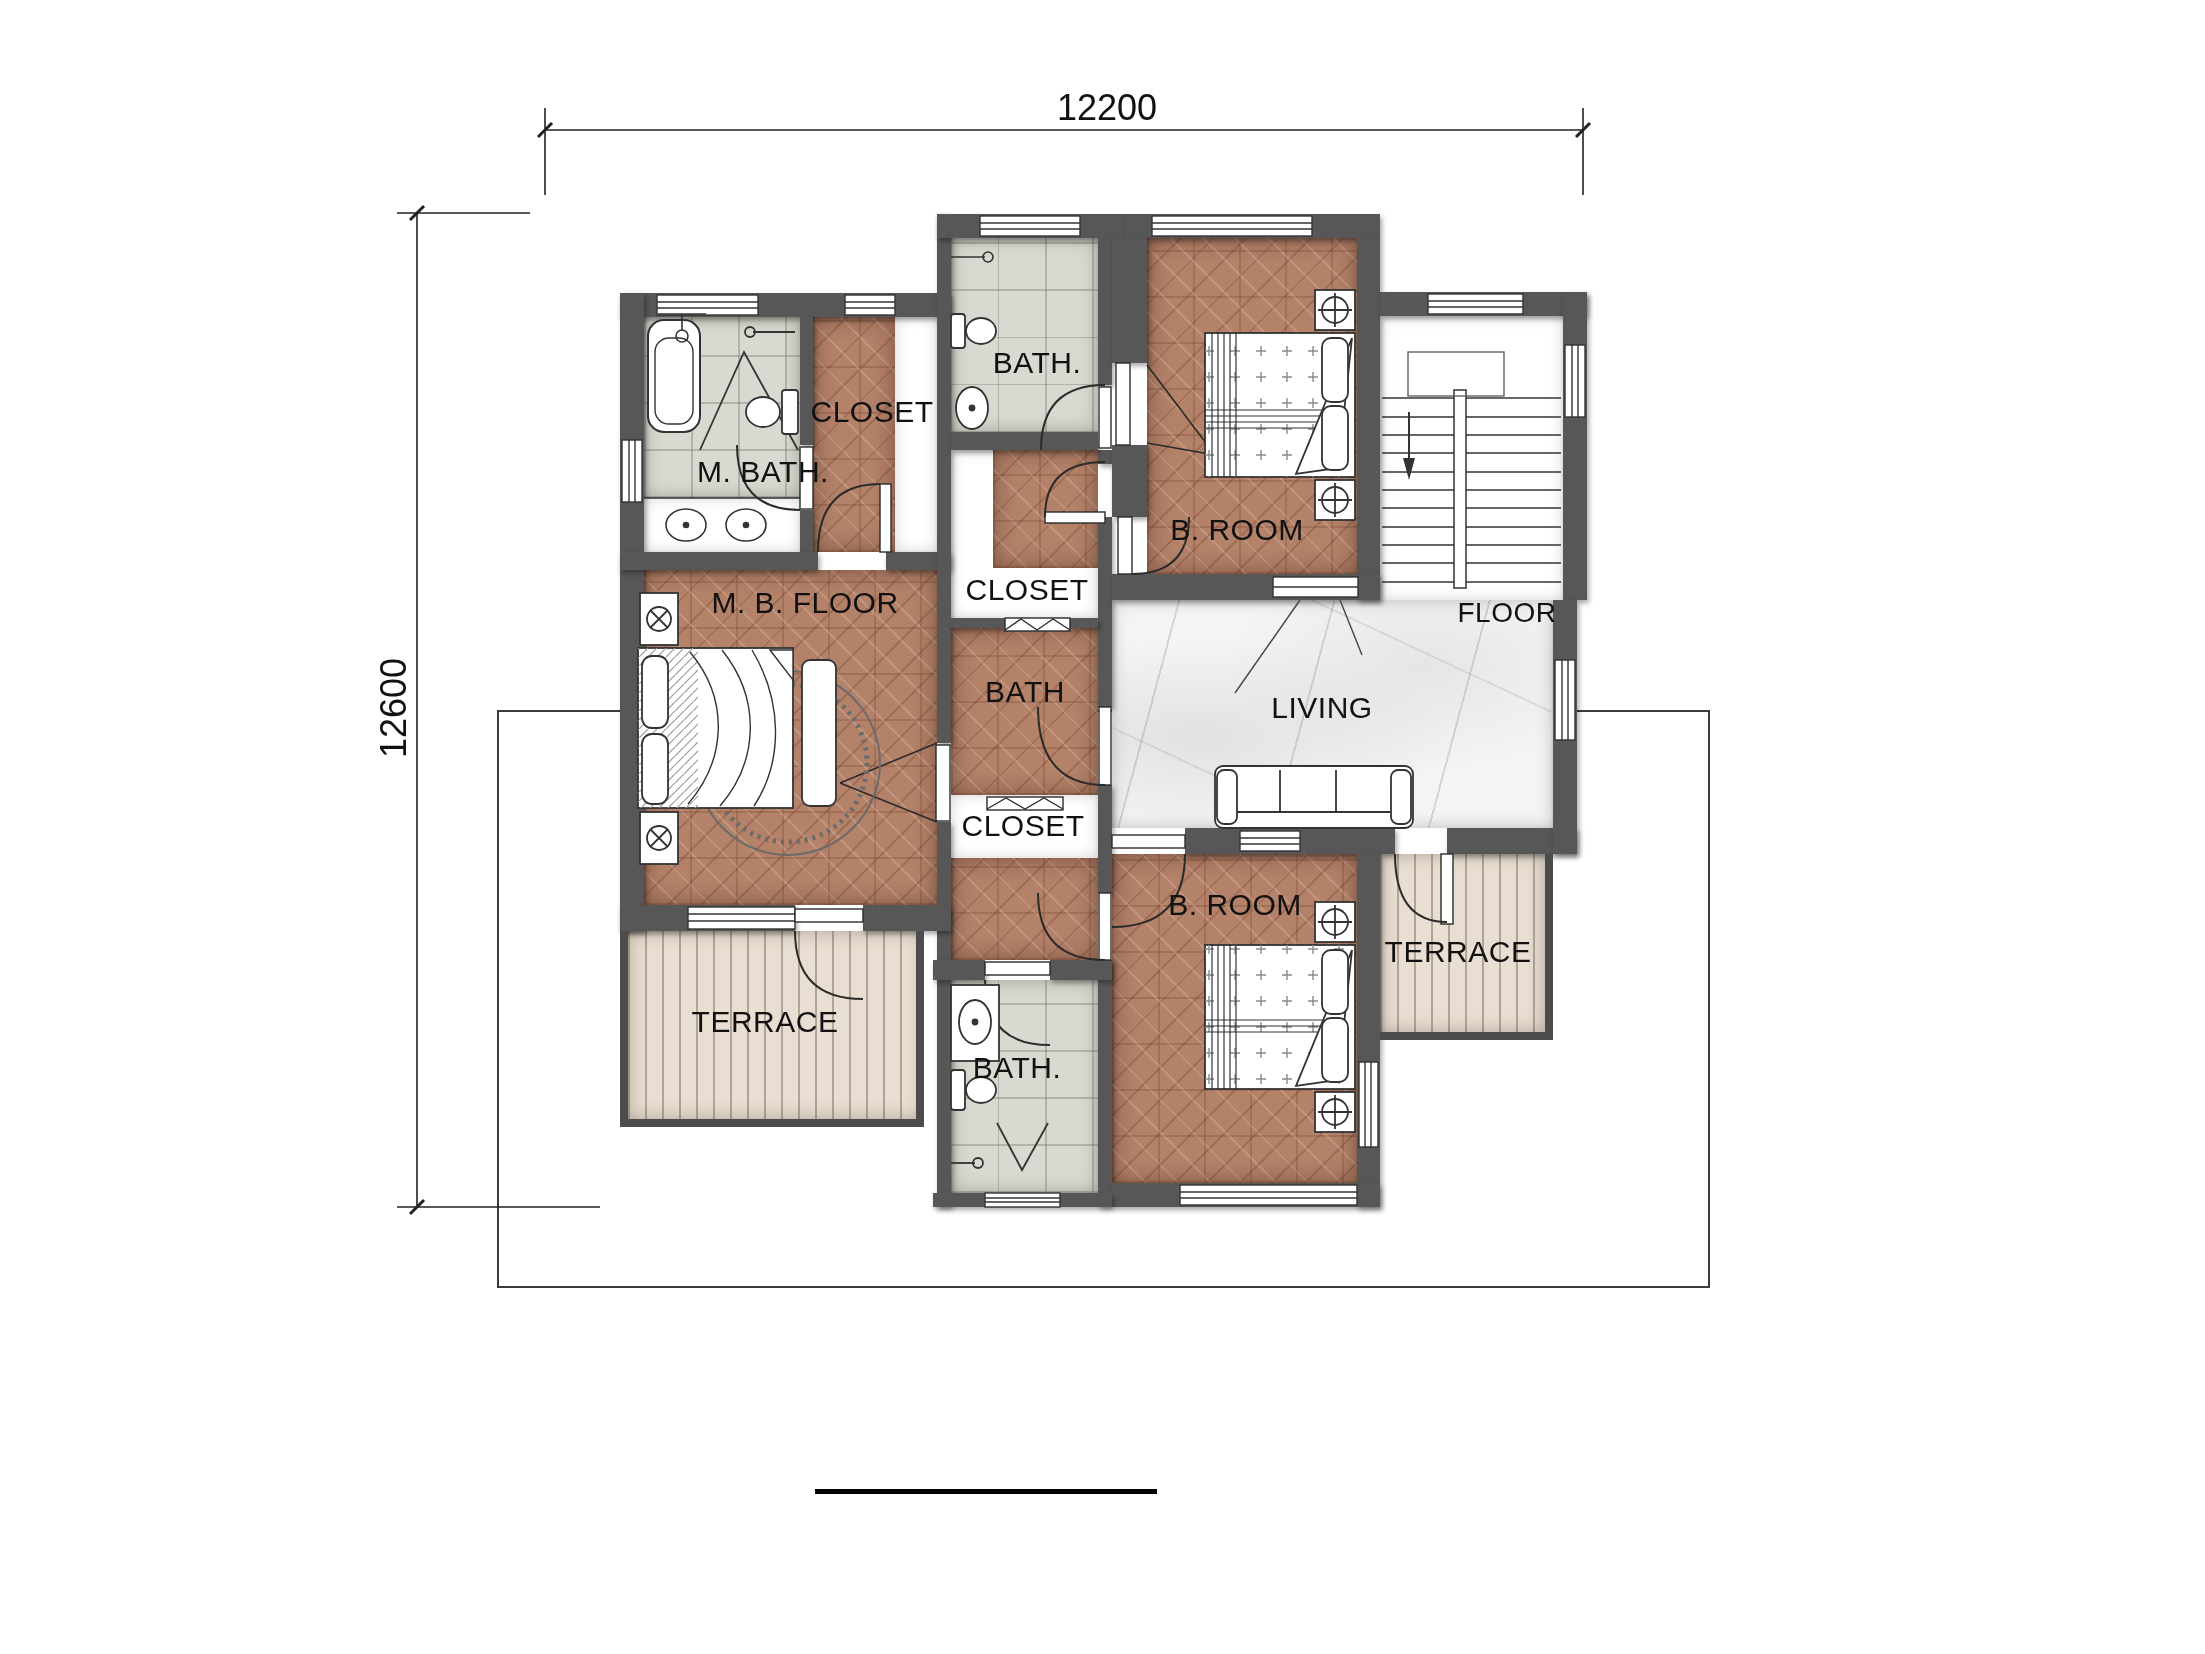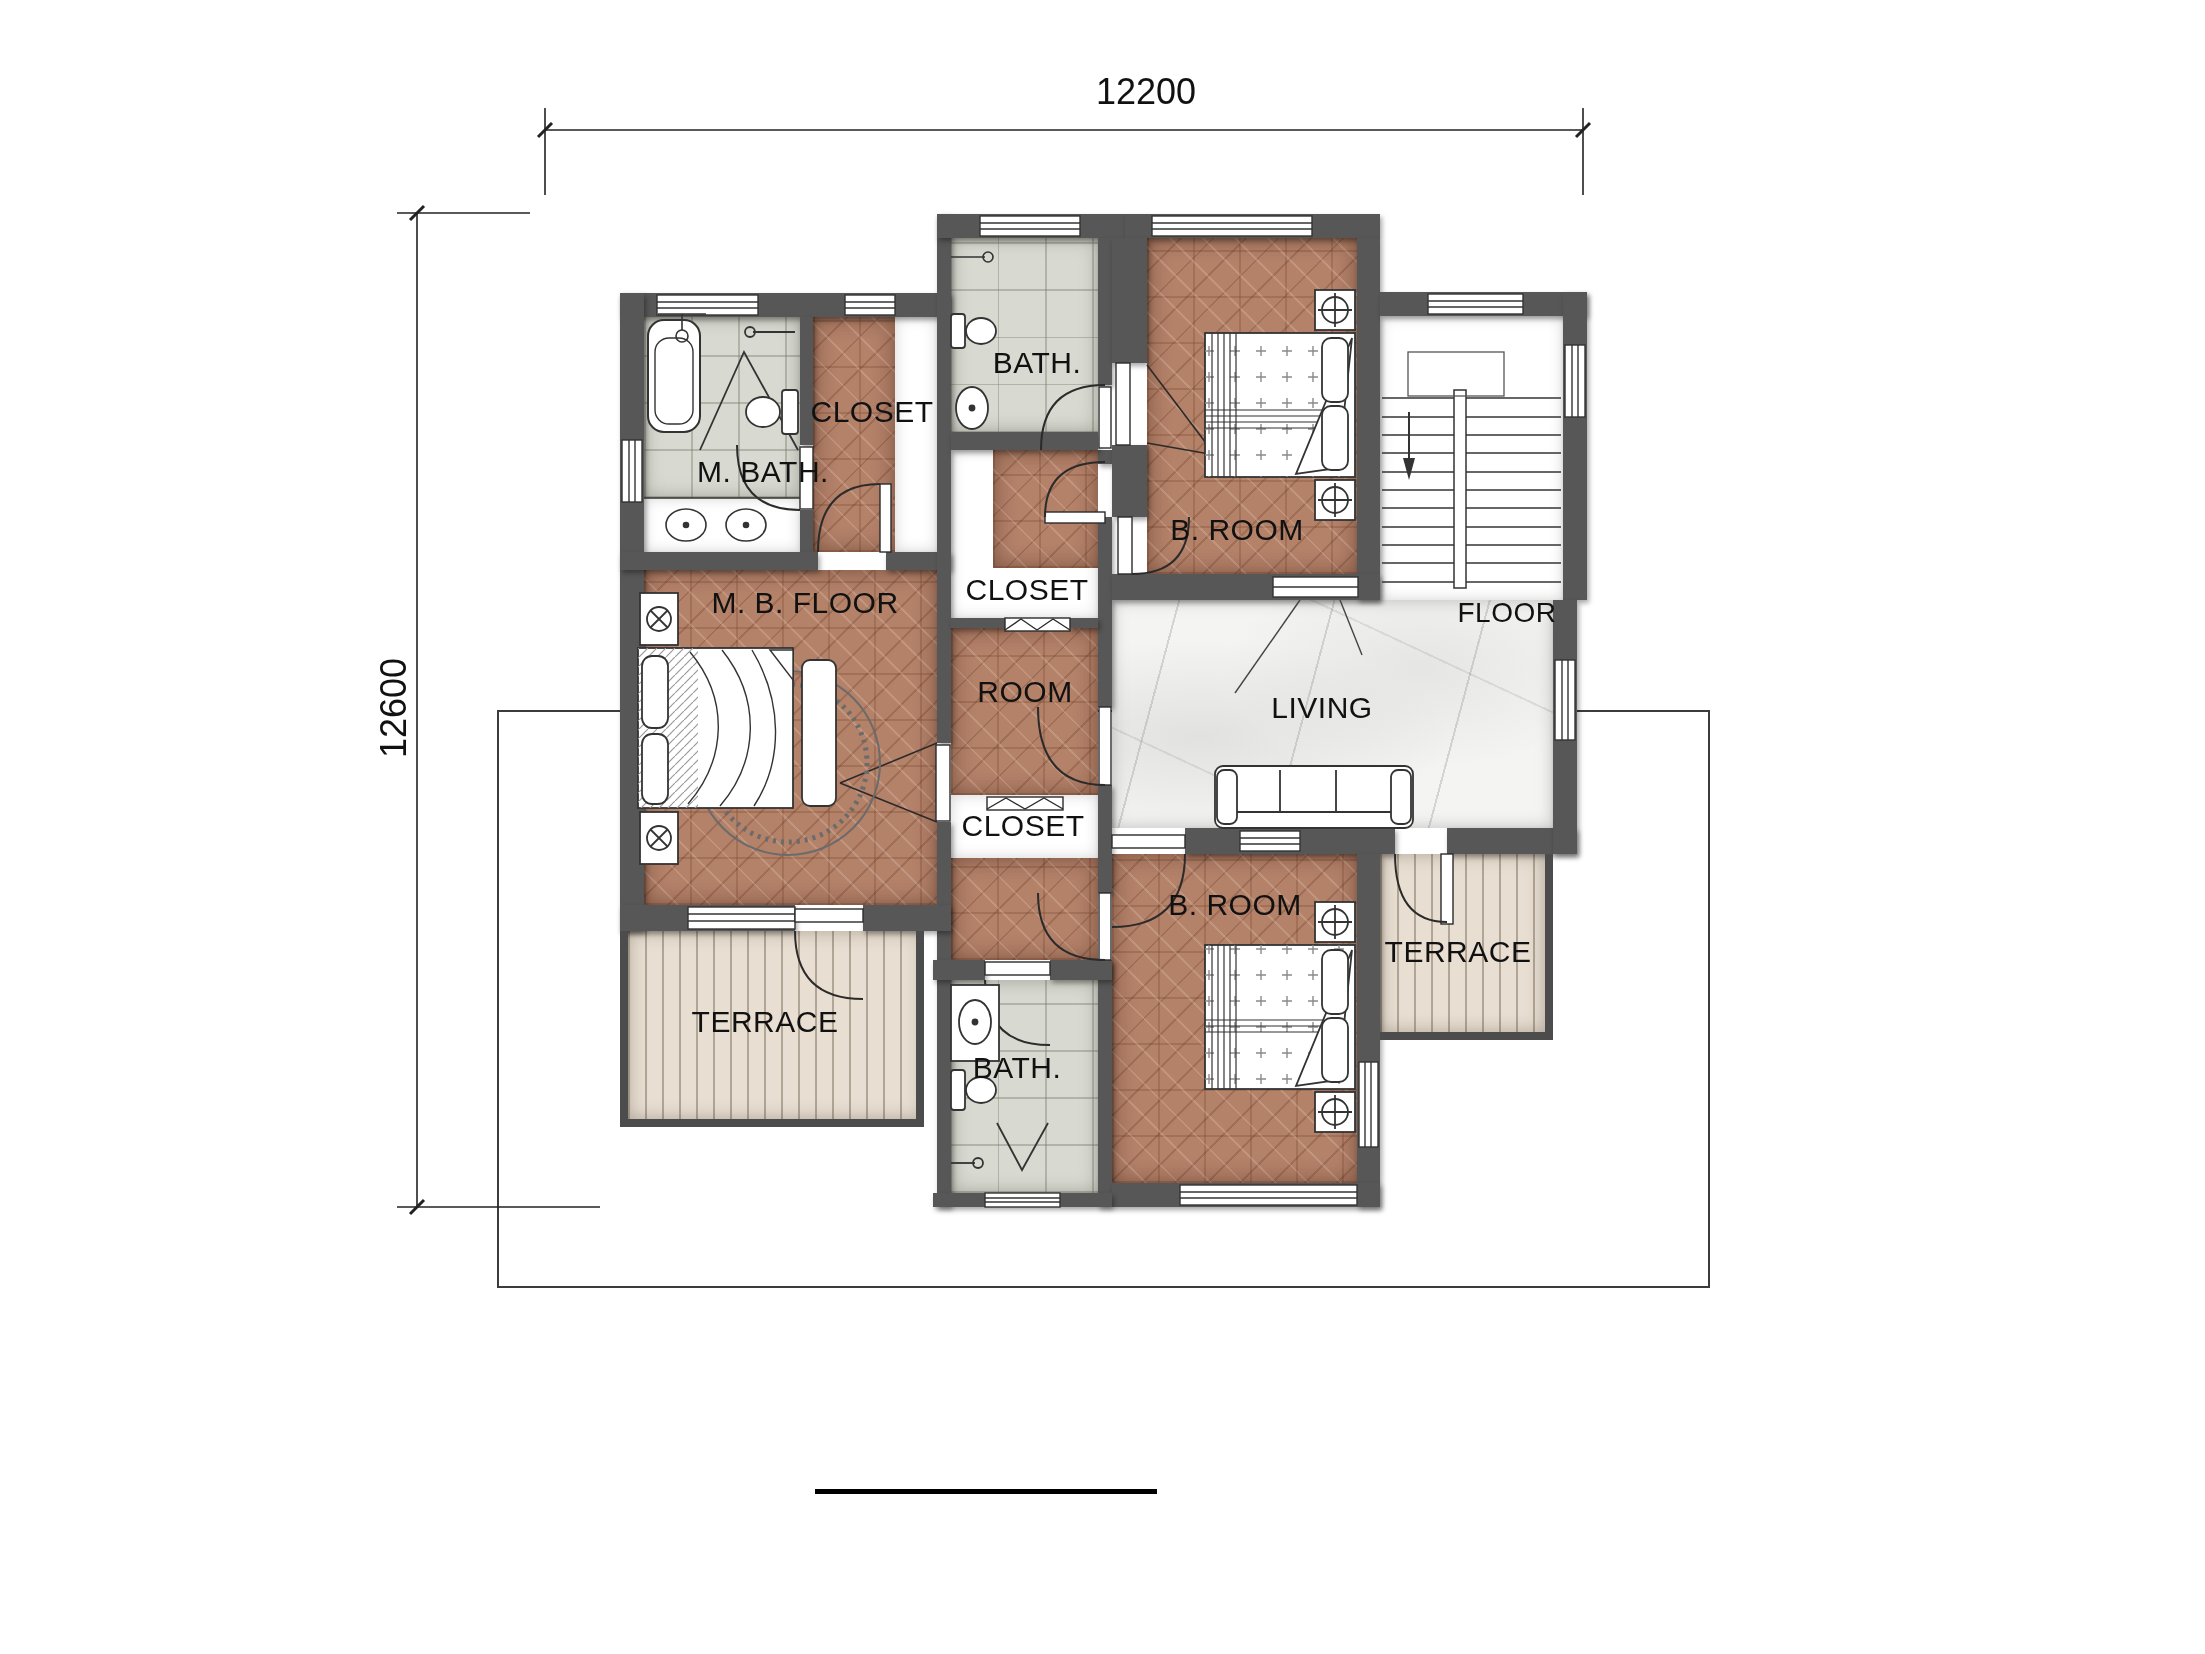--- a/index.html
+++ b/index.html
@@ -474,25 +474,25 @@
     </g>
   </svg>
 
   <div class="rlabel" style="left:723px;top:472px;margin-left:40px;">M. BATH.</div>
   <div class="rlabel" style="left:872px;top:412px;">CLOSET</div>
   <div class="rlabel" style="left:1037px;top:363px;">BATH.</div>
   <div class="rlabel" style="left:1237px;top:530px;">B. ROOM</div>
   <div class="rlabel" style="left:1507px;top:613px;font-size:28px;">FLOOR</div>
   <div class="rlabel" style="left:1027px;top:590px;">CLOSET</div>
   <div class="rlabel" style="left:805px;top:603px;">M. B. FLOOR</div>
-  <div class="rlabel" style="left:1025px;top:692px;">ROOM</div>
+  <div class="rlabel" style="left:1025px;top:692px;">BATH</div>
   <div class="rlabel" style="left:1322px;top:708px;">LIVING</div>
   <div class="rlabel" style="left:1023px;top:826px;">CLOSET</div>
   <div class="rlabel" style="left:1235px;top:905px;">B. ROOM</div>
   <div class="rlabel" style="left:1017px;top:1068px;">BATH.</div>
   <div class="rlabel" style="left:765px;top:1022px;">TERRACE</div>
   <div class="rlabel" style="left:1458px;top:952px;">TERRACE</div>
 
-  <div class="dimlabel" style="left:1107px;top:92px;margin-left:39px;">12200</div>
+  <div class="dimlabel" style="left:1107px;top:108px;">12200</div>
   <div class="dimlabel vert" style="left:394px;top:708px;">12600</div>
 
   <div id="title-underline" style="left:815px;top:1489px;width:342px;height:5px;"></div>
 </div>
 
 </body></html>

